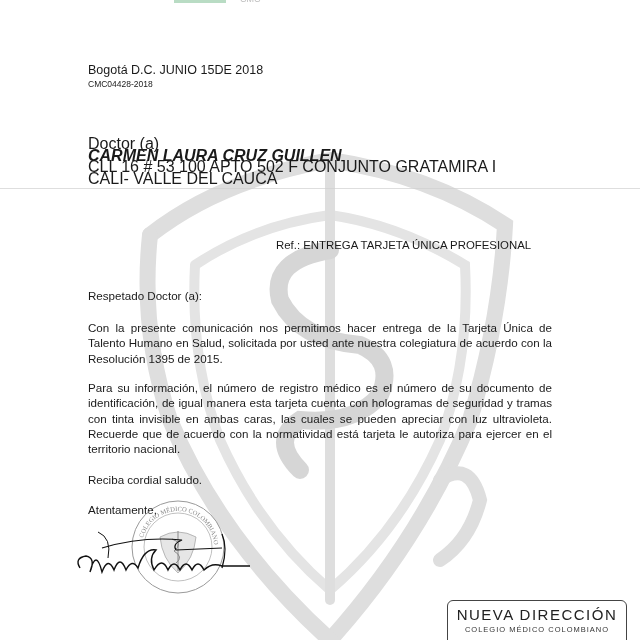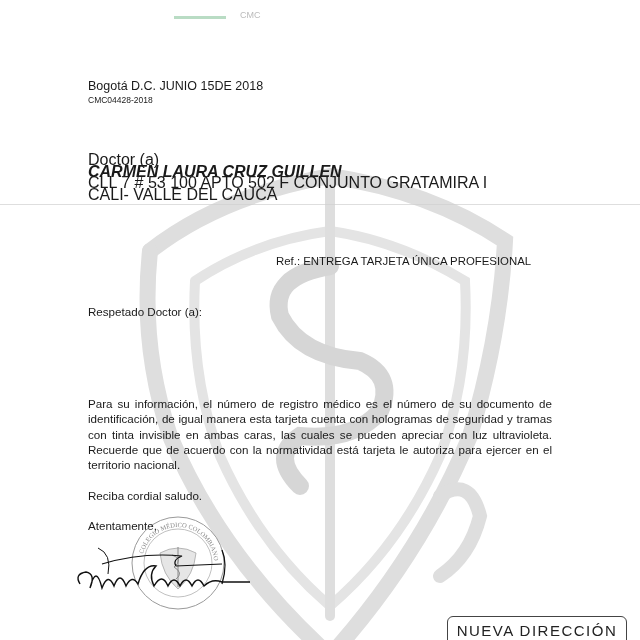--- a/index.html
+++ b/index.html
@@ -1,21 +1,21 @@
 <!DOCTYPE html>
 <html><head>
   <meta charset="utf-8">
   <style>
     html, body { margin: 0; padding: 0; }
     body {
       width: 640px; height: 640px; overflow: hidden;
       background: #ffffff; position: relative;
       font-family: "Liberation Sans", sans-serif; color: #1a1a1a;
     }
-    .page { position: absolute; inset: 0; margin-top: 16px; }
+    .page { position: absolute; inset: 0; }
     .abs { position: absolute; }
     .watermark { position: absolute; left: 0; top: 0; width: 640px; height: 640px; pointer-events: none; }
     .top-bar { left: 174px; top: 0; width: 52px; height: 3px; background: #b9dcc4; }
     .top-text { left: 240px; top: -6px; font-size: 9px; color: #bbb; }
     .date { left: 88px; top: 63px; font-size: 12.5px; }
     .ref-code { left: 88px; top: 79px; font-size: 8.5px; }
     .addr { left: 88px; top: 138px; font-size: 16px; line-height: 11.5px; }
     .addr .name { font-weight: bold; font-style: italic; }
     .scan-line { left: 0; top: 188px; width: 640px; height: 1px; background: #d0d0d0; opacity: .7; }
     .subject { left: 276px; top: 239px; font-size: 11.4px; font-weight: normal; }
@@ -53,29 +53,30 @@
 
   <div class="abs top-bar"></div>
   <div class="abs top-text">CMC</div>
 
   <div class="abs date">Bogotá D.C. JUNIO 15DE 2018</div>
   <div class="abs ref-code">CMC04428-2018</div>
 
   <div class="abs addr">
     <div>Doctor (a)</div>
     <div class="name">CARMEN LAURA CRUZ GUILLEN</div>
-    <div>CLL 7 # 53 100 APTO 502 F CONJUNTO GRATAMIRA I</div>
+    <div>CLL 16 # 53 100 APTO 502 F CONJUNTO GRATAMIRA I</div>
     <div>CALI- VALLE DEL CAUCA</div>
   </div>
 
   <div class="abs scan-line"></div>
 
   <div class="abs subject">Ref.: ENTREGA TARJETA ÚNICA PROFESIONAL</div>
   <div class="abs greeting">Respetado Doctor (a):</div>
 
+  <div class="abs para p1">Con la presente comunicación nos permitimos hacer entrega de la Tarjeta Única de Talento Humano en Salud, solicitada por usted ante nuestra colegiatura de acuerdo con la Resolución 1395 de 2015.</div>
   <div class="abs para p2">Para su información, el número de registro médico es el número de su documento de identificación, de igual manera esta tarjeta cuenta con hologramas de seguridad y tramas con tinta invisible en ambas caras, las cuales se pueden apreciar con luz ultravioleta. Recuerde que de acuerdo con la normatividad está tarjeta le autoriza para ejercer en el territorio nacional.</div>
 
   <div class="abs closing">Reciba cordial saludo.</div>
   <div class="abs sign-off">Atentamente,</div>
 
   <svg class="abs seal" viewBox="0 0 100 100">
     <circle cx="50" cy="50" r="46" fill="none" stroke="#9a9a9a" stroke-width="1"></circle>
     <circle cx="50" cy="50" r="34" fill="none" stroke="#b0b0b0" stroke-width="0.8"></circle>
     <path d="M32 40 Q50 30 68 40 Q66 62 50 76 Q34 62 32 40Z" fill="#e6e6e6" stroke="#a8a8a8" stroke-width="0.8"></path>
     <line x1="50" y1="34" x2="50" y2="74" stroke="#8a8a8a" stroke-width="1"></line>

